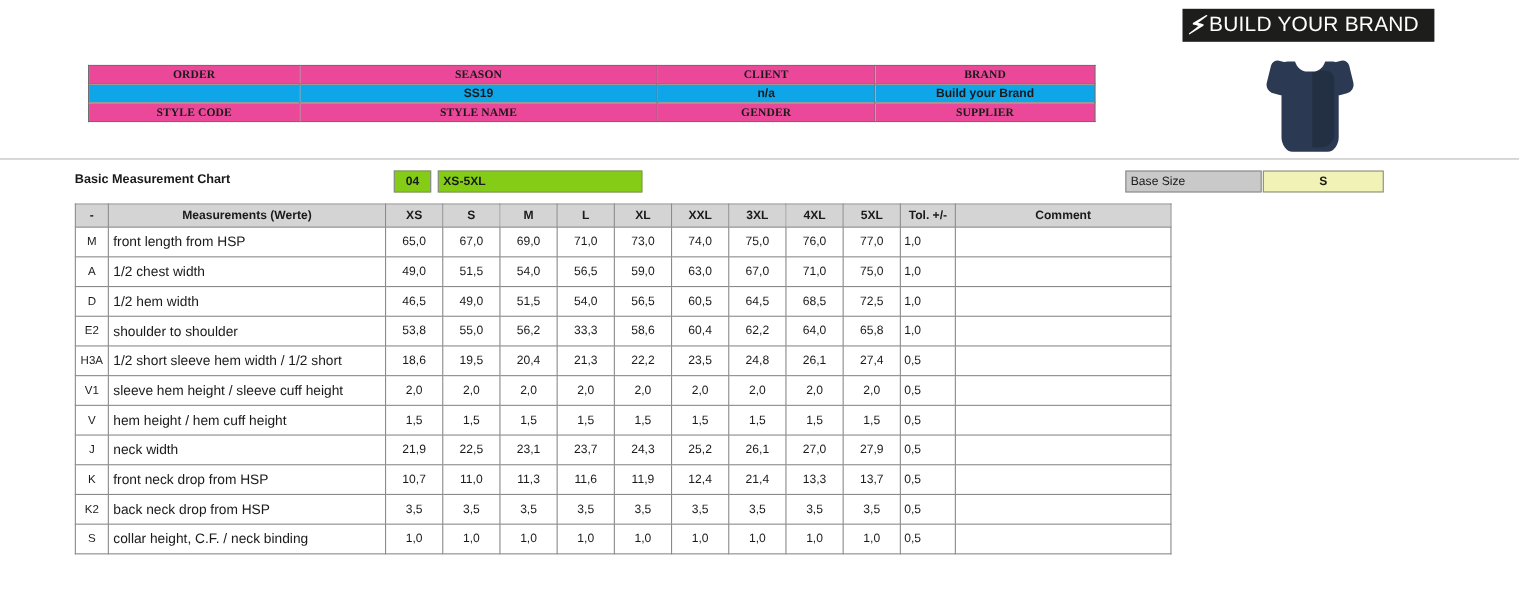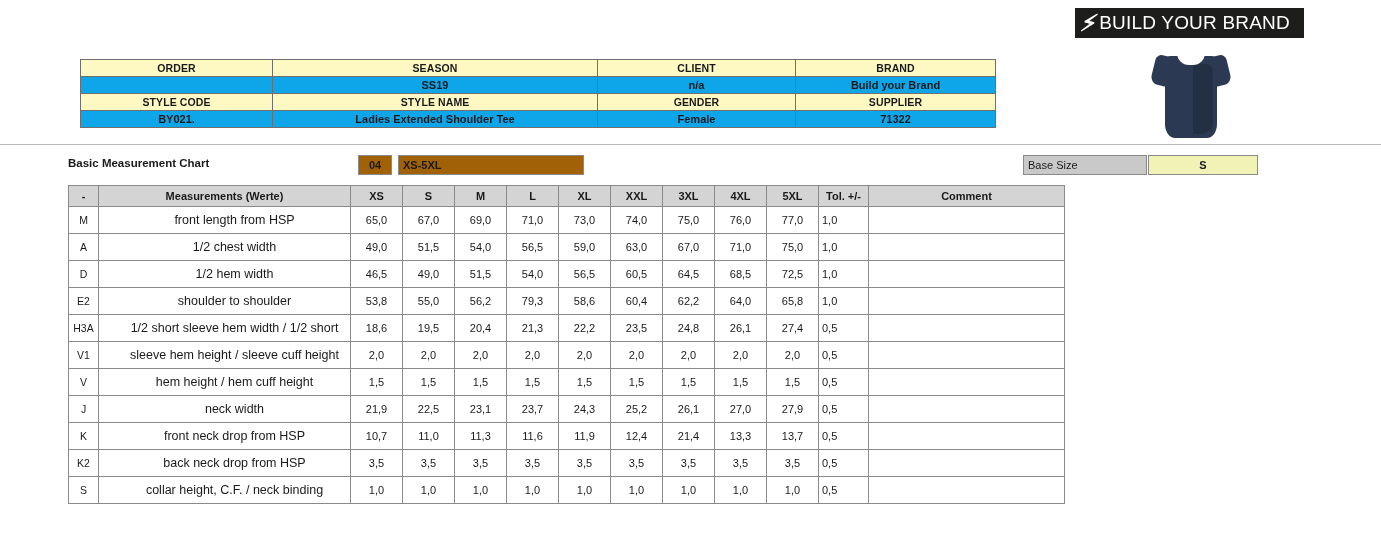--- a/index.html
+++ b/index.html
@@ -118,24 +118,25 @@
   #header-table td {
     border: 1px solid #6f6f6f;
     height: 16px;
     font-size: 11px;
     text-align: center;
     padding: 0 2px;
     overflow: hidden;
     white-space: nowrap;
   }
   #header-table td.lbl {
-    background: #fef9c3;
+    background: #ec4899;
     font-weight: bold;
     font-size: 10.5px;
     letter-spacing: 0.1px;
+    font-family: Liberation Serif, serif;
   }
   #header-table td.val {
     background: #0ea5e9;
     font-weight: bold;
     font-size: 11px;
   }
 
   
   #rule {
     position: absolute;
@@ -160,21 +161,21 @@
     top: 2px;
     font-size: 11.5px;
     font-weight: bold;
     color: #1a1a1a;
     white-space: nowrap;
   }
   .box-input {
     position: absolute;
     box-sizing: border-box;
     border: 1px solid #8a8a8a;
-    background: #a16207;
+    background: #84cc16;
     height: 20px;
     line-height: 18px;
     font-size: 11px;
     padding: 0 4px;
     overflow: hidden;
     white-space: nowrap;
   }
   #num-box {
     left: 290px;
     top: 0;
@@ -248,22 +249,22 @@
     color: #1a1a1a;
   }
   #meas-table td.code {
     background: #ffffff;
     text-align: center;
     font-size: 10.5px;
     color: #1a1a1a;
   }
   #meas-table td.desc {
     background: #ffffff;
-    text-align: center;
-    padding-left: 20px;
+    text-align: left;
+    padding-left: 4px;
     font-size: 12.5px;
   }
   #meas-table td.num {
     background: #ffffff;
     text-align: center;
     font-size: 11px;
   }
   #meas-table td.tol {
     background: #ffffff;
     text-align: left;
@@ -317,26 +318,20 @@
       <td class="val">SS19</td>
       <td class="val">n/a</td>
       <td class="val">Build your Brand</td>
     </tr>
     <tr>
       <td class="lbl">STYLE CODE</td>
       <td class="lbl">STYLE NAME</td>
       <td class="lbl">GENDER</td>
       <td class="lbl">SUPPLIER</td>
     </tr>
-    <tr>
-      <td class="val">BY021.</td>
-      <td class="val">Ladies Extended Shoulder Tee</td>
-      <td class="val">Female</td>
-      <td class="val">71322</td>
-    </tr>
   </tbody>
 </table>
 
 <div id="rule"></div>
 
 <div id="control-row">
   <div id="chart-title">Basic Measurement Chart</div>
   <div class="box-input" id="num-box">04</div>
   <div class="box-input" id="range-box">XS-5XL</div>
   <div id="base-size-label">Base Size</div>
@@ -421,21 +416,21 @@
       <td class="num">72,5</td>
       <td class="tol">1,0</td>
       <td class="comment"></td>
     </tr>
     <tr>
       <td class="code">E2</td>
       <td class="desc">shoulder to shoulder</td>
       <td class="num">53,8</td>
       <td class="num">55,0</td>
       <td class="num">56,2</td>
-      <td class="num">79,3</td>
+      <td class="num">33,3</td>
       <td class="num">58,6</td>
       <td class="num">60,4</td>
       <td class="num">62,2</td>
       <td class="num">64,0</td>
       <td class="num">65,8</td>
       <td class="tol">1,0</td>
       <td class="comment"></td>
     </tr>
     <tr>
       <td class="code">H3A</td>

